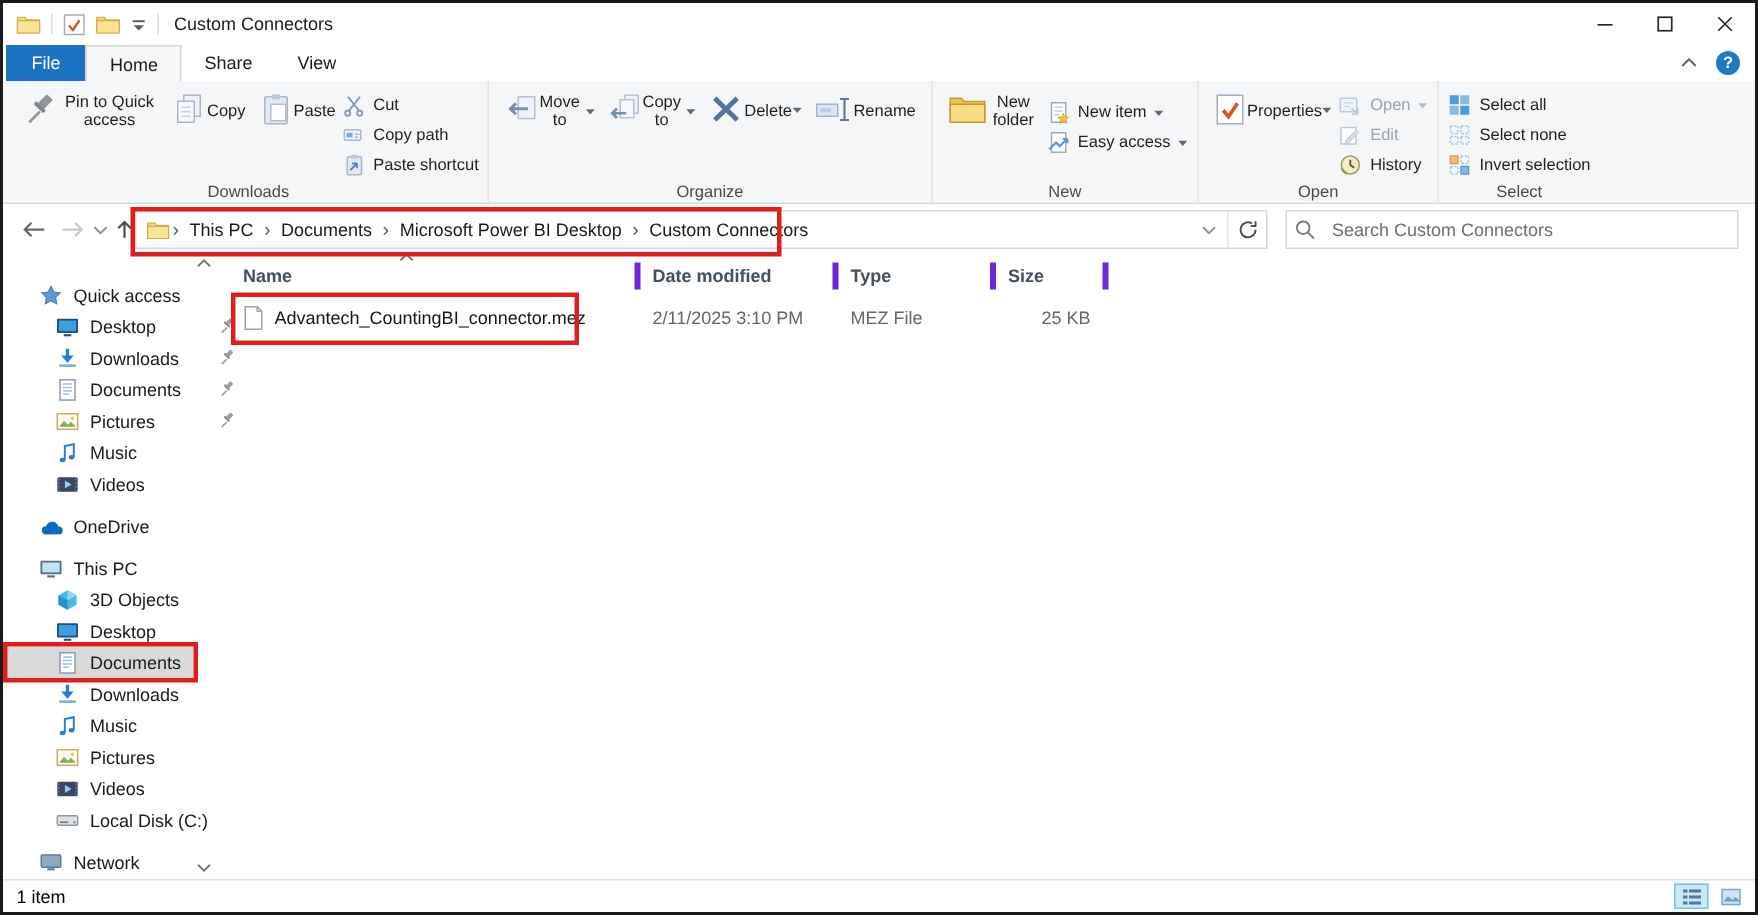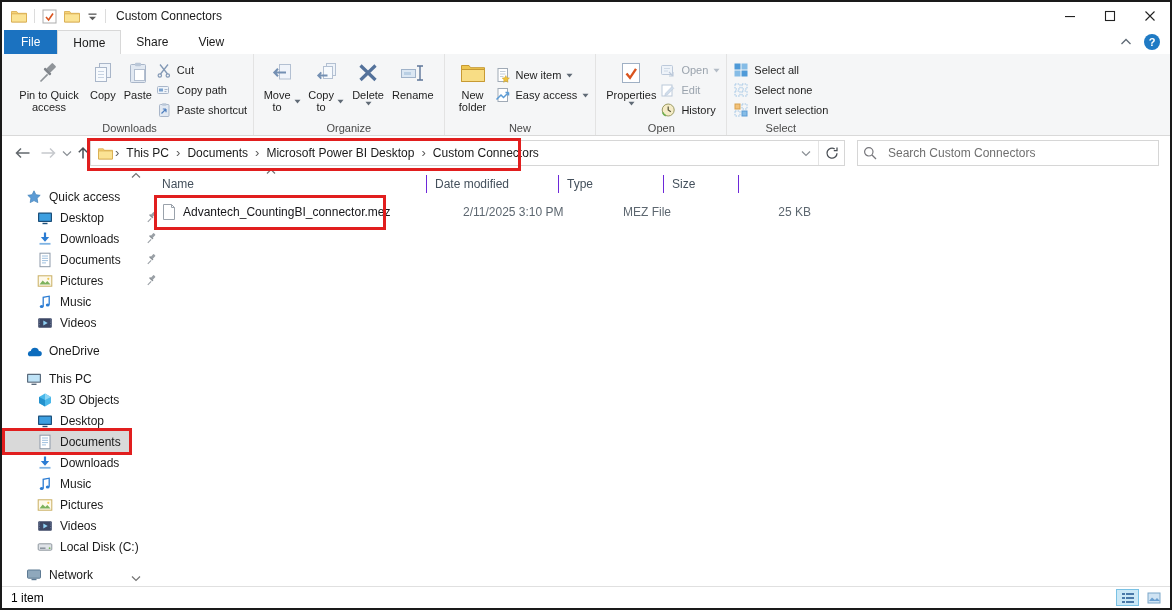--- a/index.html
+++ b/index.html
@@ -25,21 +25,21 @@
   .tabrow-right{position:absolute;right:10px;top:4px;display:flex;align-items:center;gap:12px;}
   .help-btn{width:16px;height:16px;border-radius:50%;background:#1f7ac4;color:#fff;font-size:11px;
     font-weight:bold;display:flex;align-items:center;justify-content:center;}
 
   
   .ribbon{height:82px;background:#f5f6f7;border-bottom:1px solid #d9d9d9;display:flex;
     box-sizing:border-box;padding-left:4px;}
   .rgroup{position:relative;padding:3px 6px 15px;display:flex;align-items:flex-start;}
   .rgroup + .rgroup{border-left:1px solid #e3e3e3;}
   .rgroup-label{position:absolute;bottom:1px;left:0;right:0;text-align:center;font-size:11px;color:#494949;}
-  .rbtn-lg{display:flex;flex-direction:column;align-items:center;padding:2px 4px 0;}
+  .rbtn-lg{display:flex;align-items:center;padding:2px 4px 0;}
   .rbtn-lg .icbox{height:28px;display:flex;align-items:center;justify-content:center;}
   .rlbl{font-size:11px;line-height:12px;text-align:center;color:#1e1e1e;margin-top:2px;}
   .narrow{max-width:36px;}
   .w64{max-width:66px;}
   .caret-line{display:flex;align-items:center;justify-content:center;gap:3px;}
   .rstack{display:flex;flex-direction:column;gap:4px;padding-top:5px;}
   .rstack.center2{padding-top:10px;}
   .rbtn-sm{display:flex;align-items:center;gap:5px;font-size:11px;height:16px;color:#1e1e1e;white-space:nowrap;}
   .grayed{color:#9aa3ad;}
 
@@ -73,24 +73,24 @@
   .lvl0 .ic{margin-left:21px;}
   .lvl1 .ic{margin-left:32px;}
   .side-label{margin-left:7px;white-space:nowrap;}
   .pin{position:absolute;left:107px;top:4px;}
   .side-item.selected{background:#d9d9d9;width:124px;}
   .side-item.redbox-item{outline:3px solid var(--red,#e11e1e);}
 
   .content{flex:1;position:relative;}
   .cols{display:grid;grid-template-columns:279px 132px 105px 75px;position:absolute;left:0;}
   .list-head{top:5px;height:20px;color:#44505c;}
-  .head-cell{border-right:1px solid #6d28d9;padding-left:8px;line-height:18px;height:18px;white-space:nowrap;}
+  .head-cell{border-right:4px solid #6d28d9;padding-left:8px;line-height:18px;height:18px;white-space:nowrap;font-weight:bold;}
   .head-cell:first-child{padding-left:14px;}
   .sort-chev{position:absolute;left:118px;top:-2px;z-index:2;}
-  .list-row{top:31px;height:22px;align-items:center;gap:28px;}
+  .list-row{top:31px;height:22px;align-items:center;}
   .cell-dim{padding-left:8px;color:#5d6770;white-space:nowrap;}
   .cell-name{display:flex;align-items:center;gap:7px;padding-left:14px;color:#16161a;white-space:nowrap;}
   .cell-size{padding-right:12px;text-align:right;color:#5d6770;}
 
   
   .statusbar{height:22px;border-top:1px solid #e0e0e0;display:flex;align-items:center;
     padding:0 9px;color:#000000;position:relative;background:#fff;}
   .view-toggles{position:absolute;right:5px;top:2px;display:flex;gap:3px;}
   .vt{width:23px;height:17px;display:flex;align-items:center;justify-content:center;
     border:1px solid transparent;box-sizing:border-box;}

